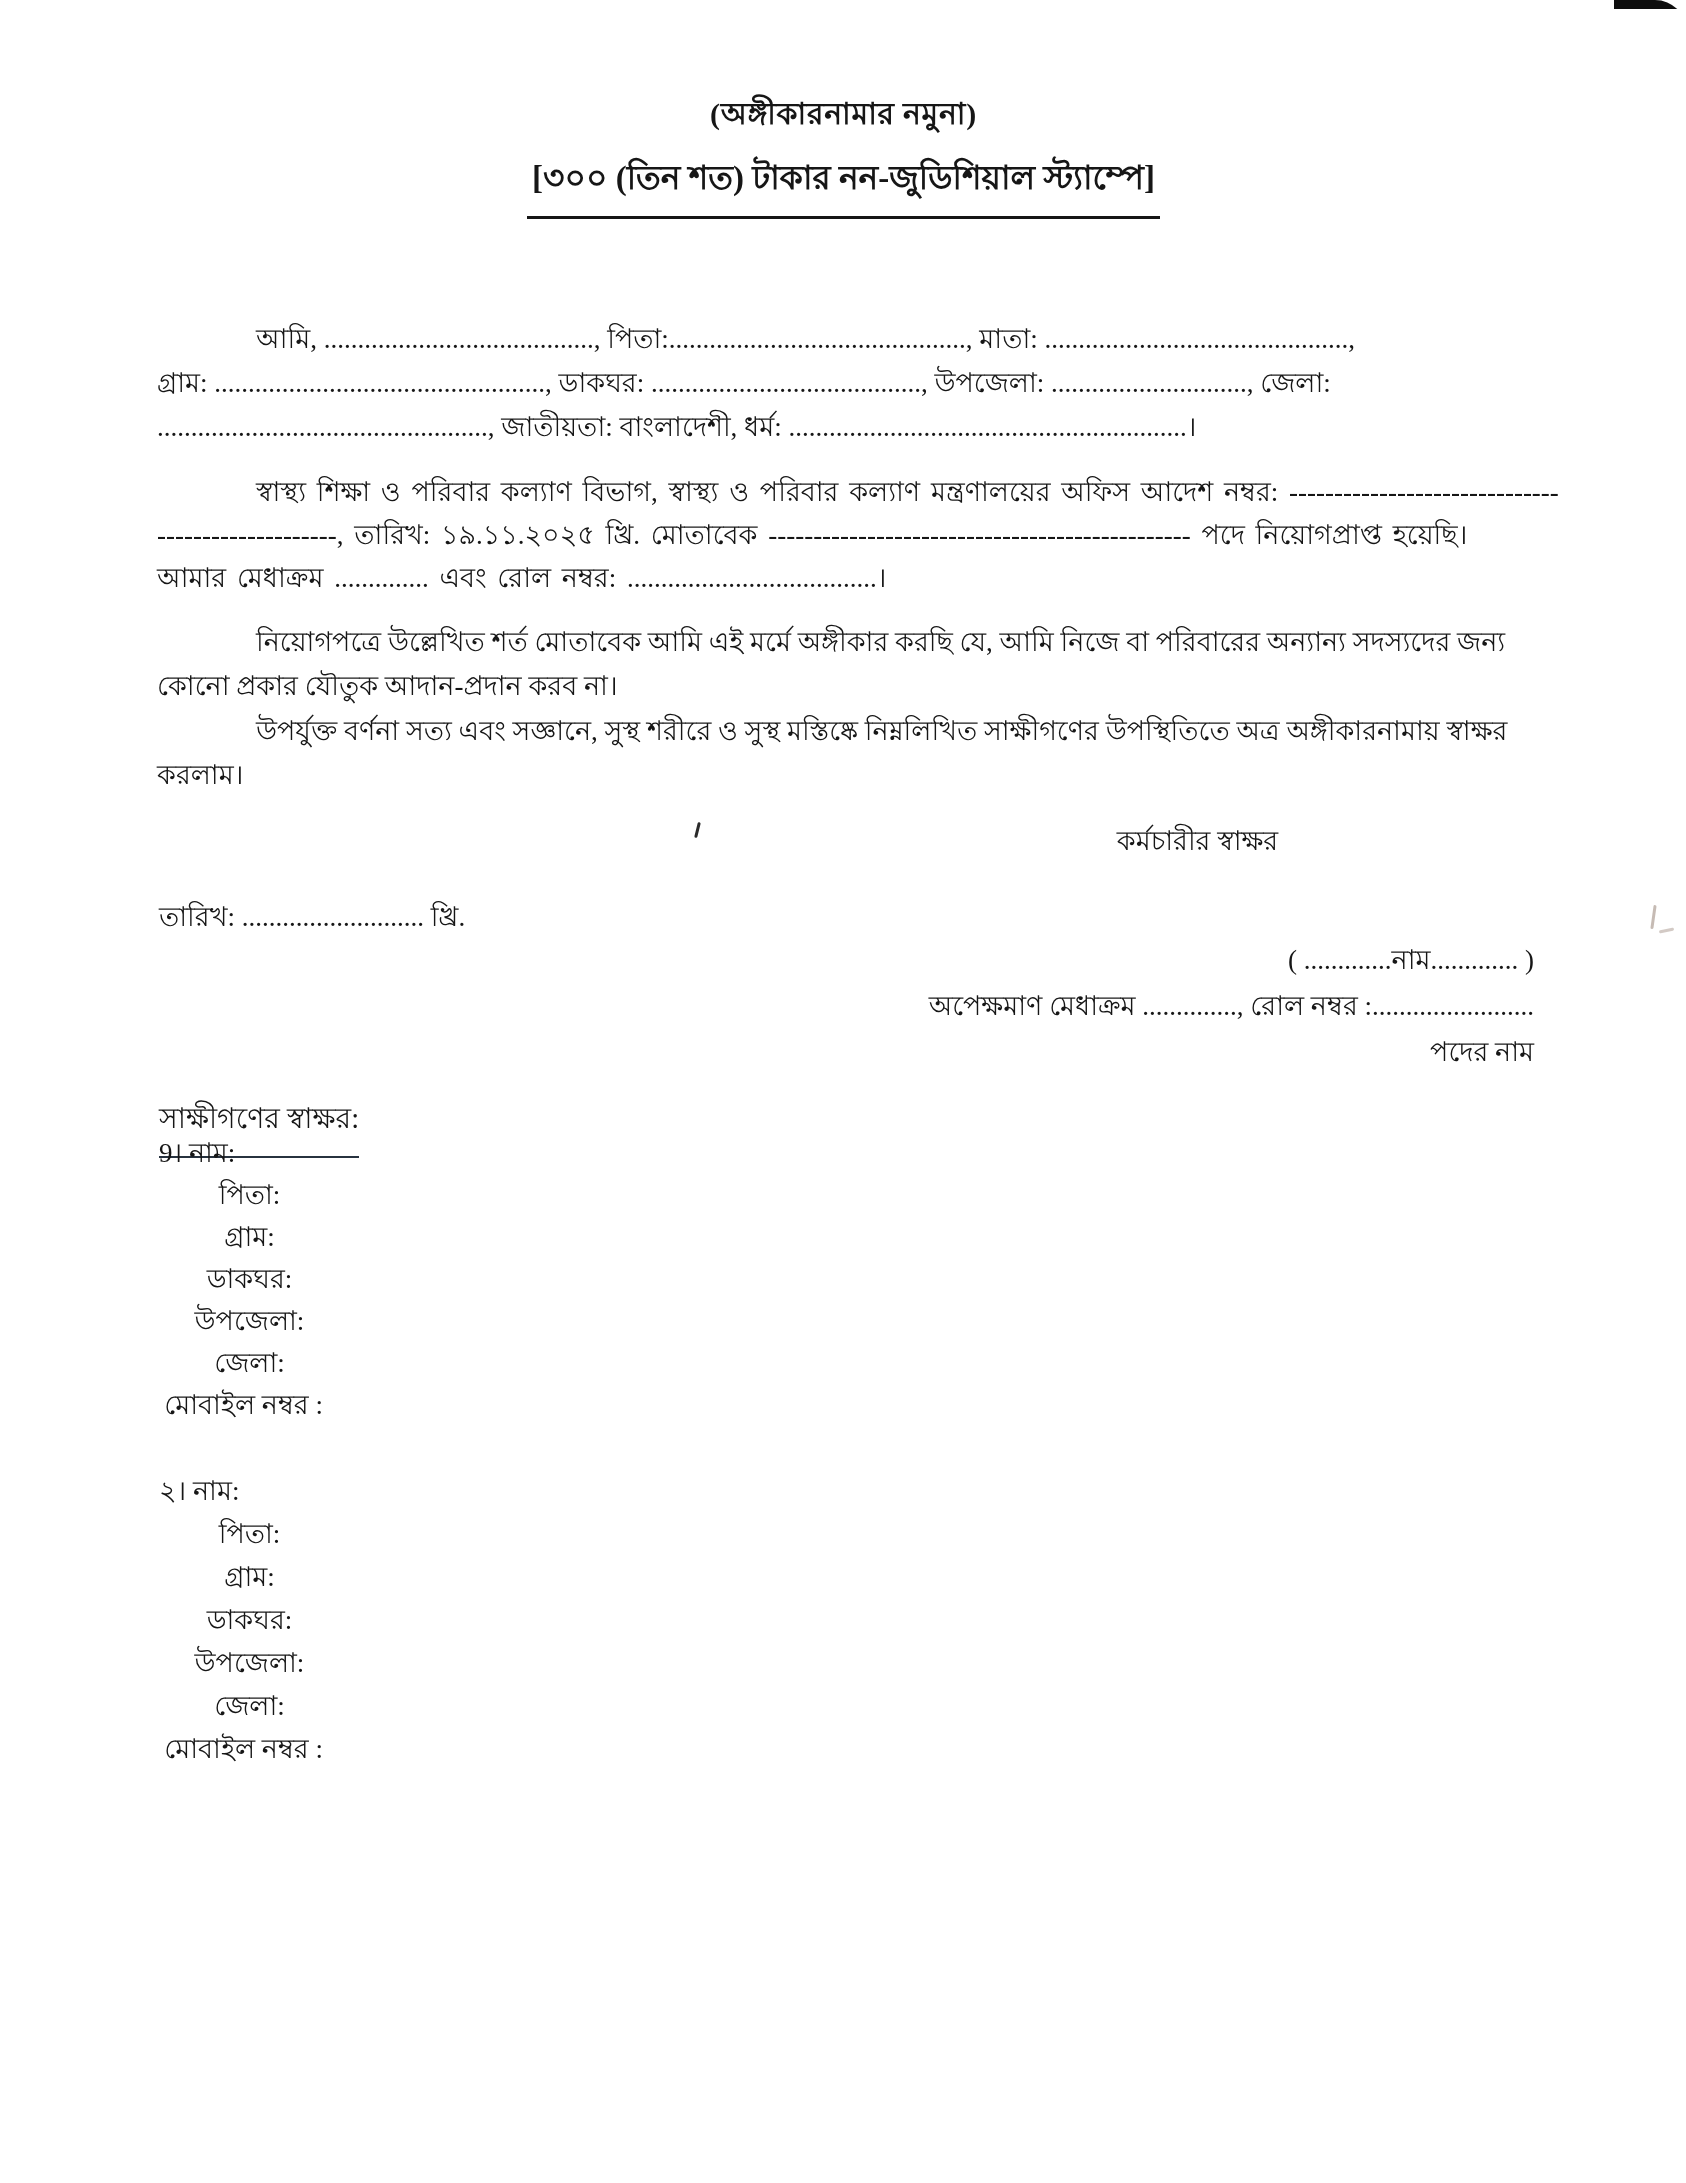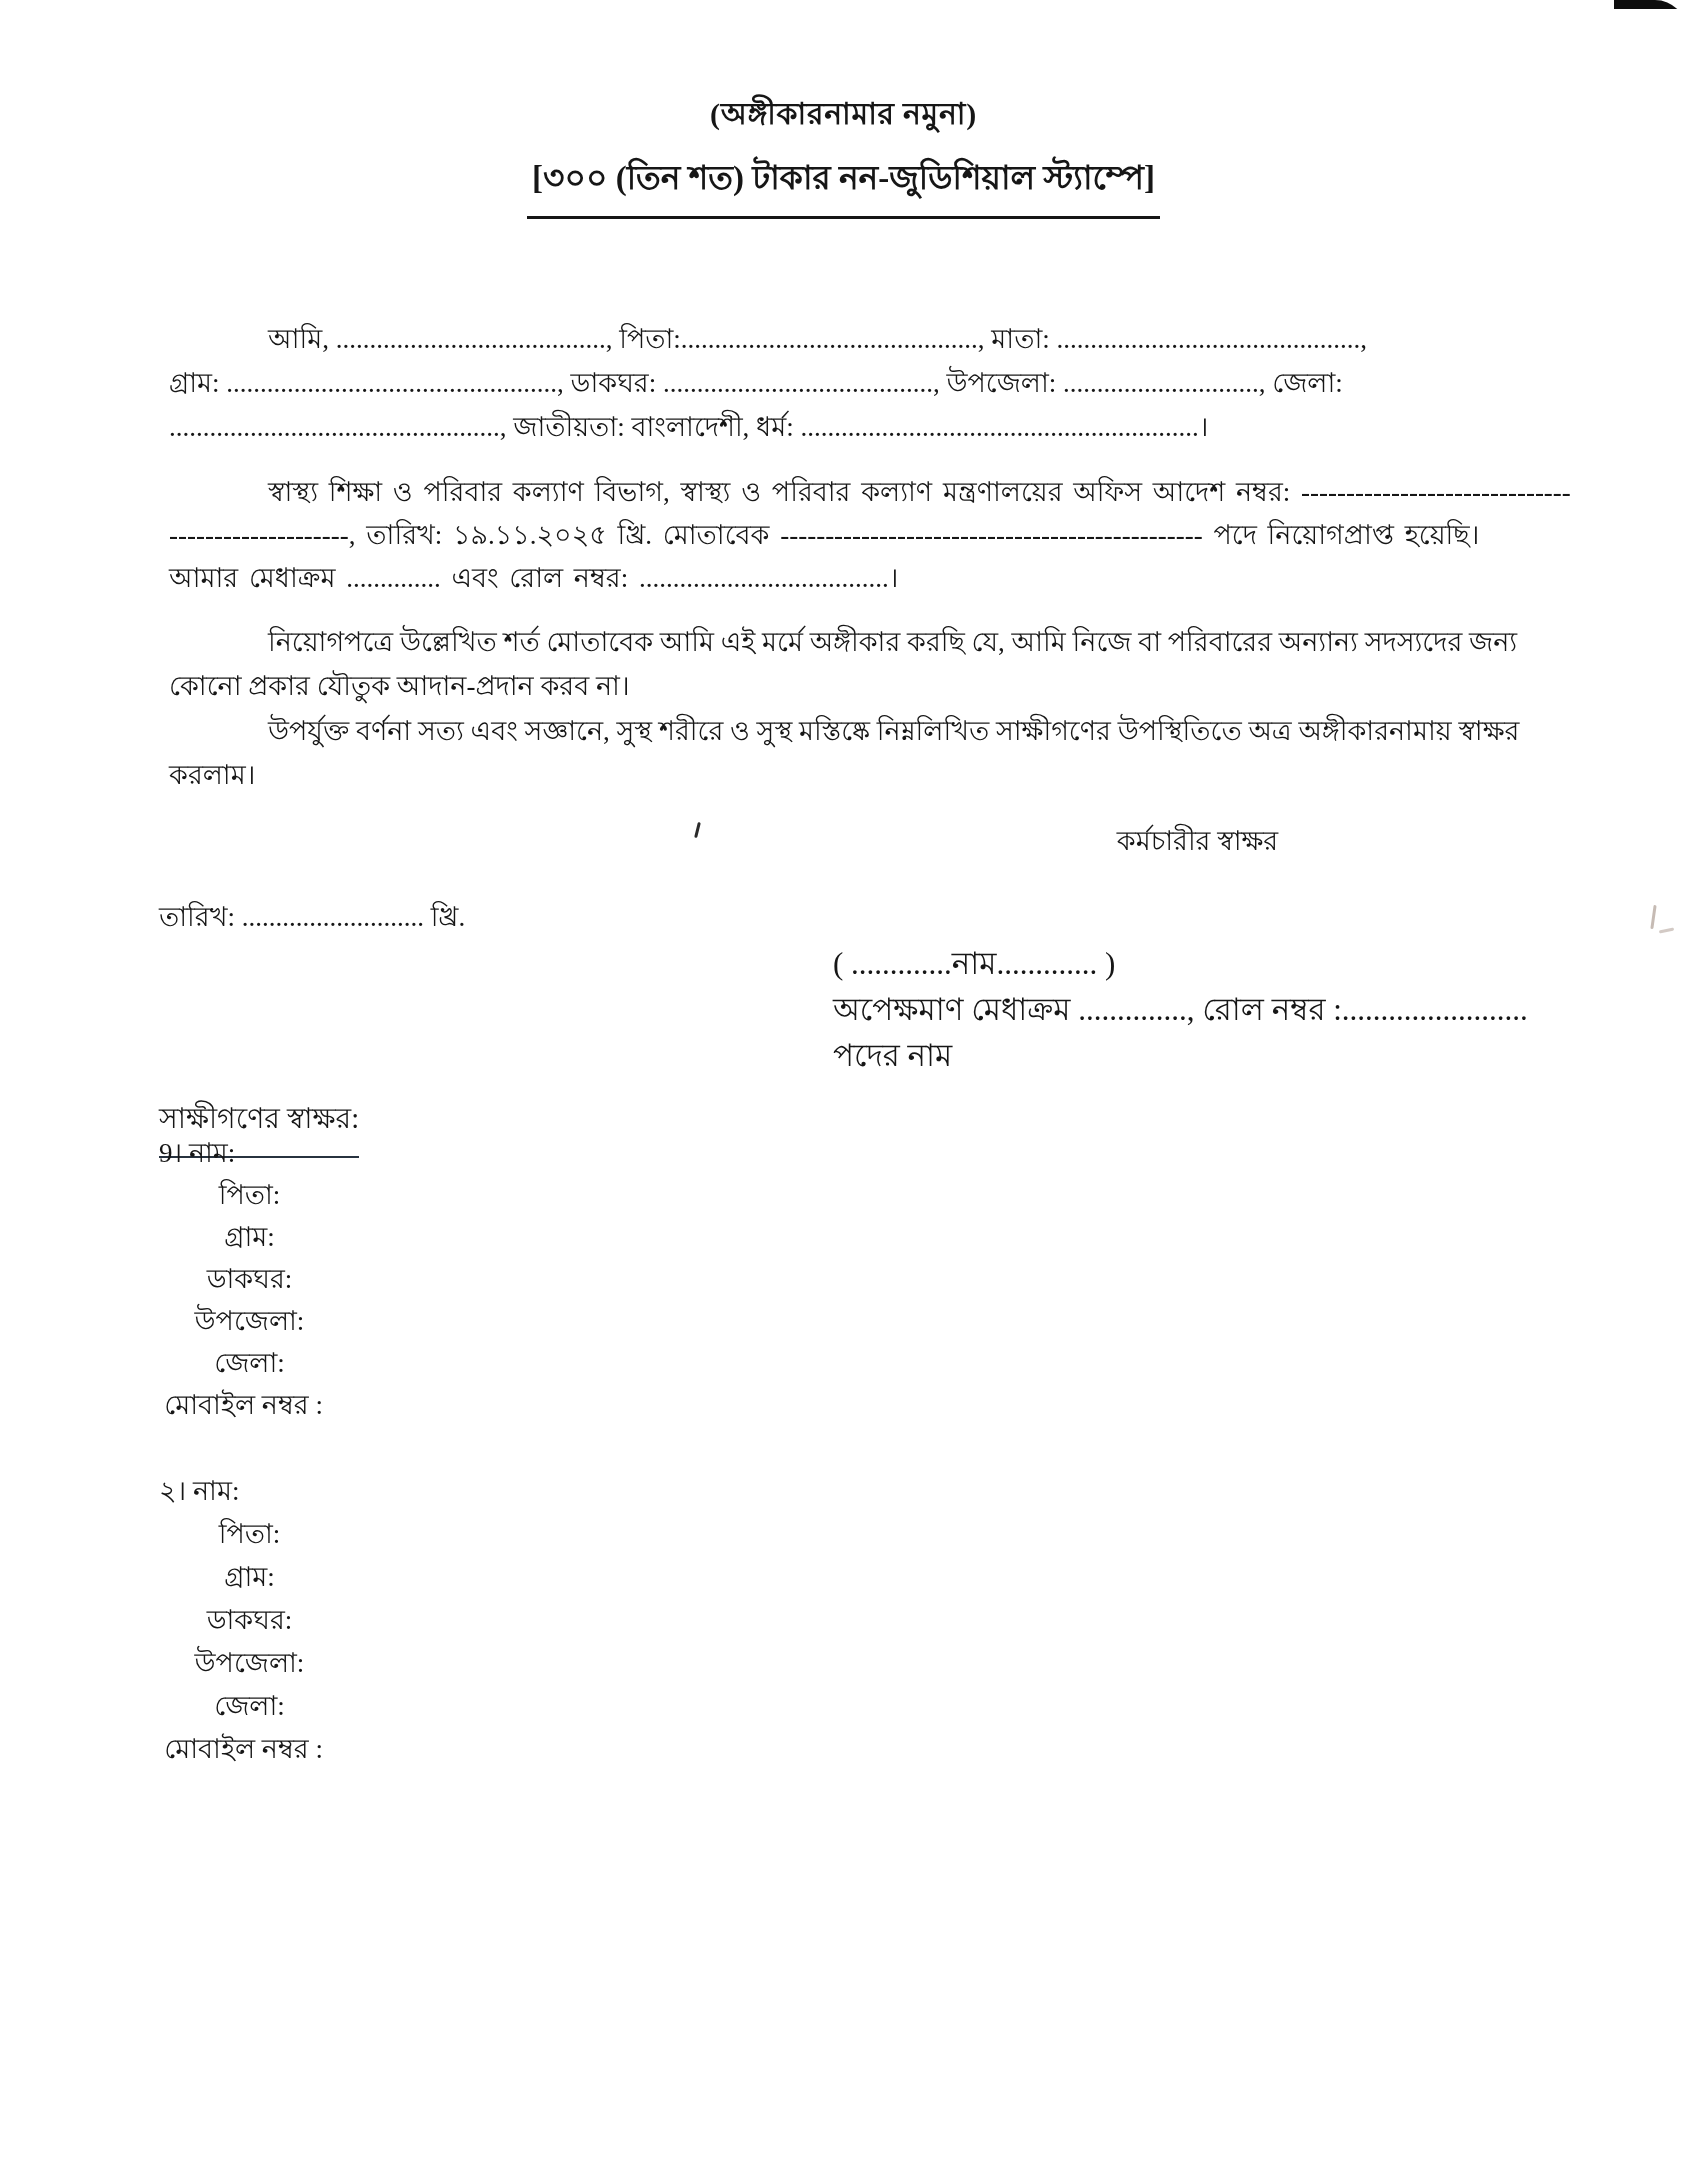--- a/index.html
+++ b/index.html
@@ -12,30 +12,30 @@
     overflow:hidden;
     border-radius:32px;
   }
   .line{white-space:nowrap;}
   
   .doc-header{position:absolute;top:90px;left:0;width:1687px;text-align:center;}
   .sample-label{font-size:30px;font-weight:700;letter-spacing:0.7px;}
   .stamp-note{display:inline-block;margin-top:10.6px;font-size:33px;font-weight:700;
               border-bottom:3.3px solid #161616;padding:0 5.3px 8px;}
   
-  .para{position:absolute;left:169px;width:1379px;font-size:27px;line-height:44px;}
+  .para{position:absolute;left:157px;width:1379px;font-size:27px;line-height:44px;}
   .para .first{padding-left:99px;}
   #identity-paragraph{top:317px;}
   #appointment-paragraph{top:471px;line-height:43px;word-spacing:4px;}
   #pledge-paragraph{top:620px;}
   #attestation-paragraph{top:709px;}
   
   .employee-sig{position:absolute;top:820px;left:1032px;width:331px;text-align:center;font-size:27px;}
   .date-line{position:absolute;top:896px;left:159px;font-size:27px;}
-  .sig-name-block{position:absolute;top:939px;left:833px;width:701px;text-align:left;font-size:31px;}
+  .sig-name-block{position:absolute;top:939px;left:833px;width:701px;text-align:right;font-size:27px;}
   .sig-name-block > div{height:46px;}
   
   .witness-heading{position:absolute;top:1097px;left:159px;font-size:28.4px;
                    border-bottom:2.6px solid #27323f;padding-bottom:12px;}
   .witness-list{position:absolute;left:159px;font-size:27px;line-height:42px;}
   #witness-1{top:1132px;}
   #witness-2{top:1470px;line-height:43px;}
   .witness-list .sub{padding-left:17px;text-align:center;}
   .witness-list .mobile{padding-left:5.3px;}
   

